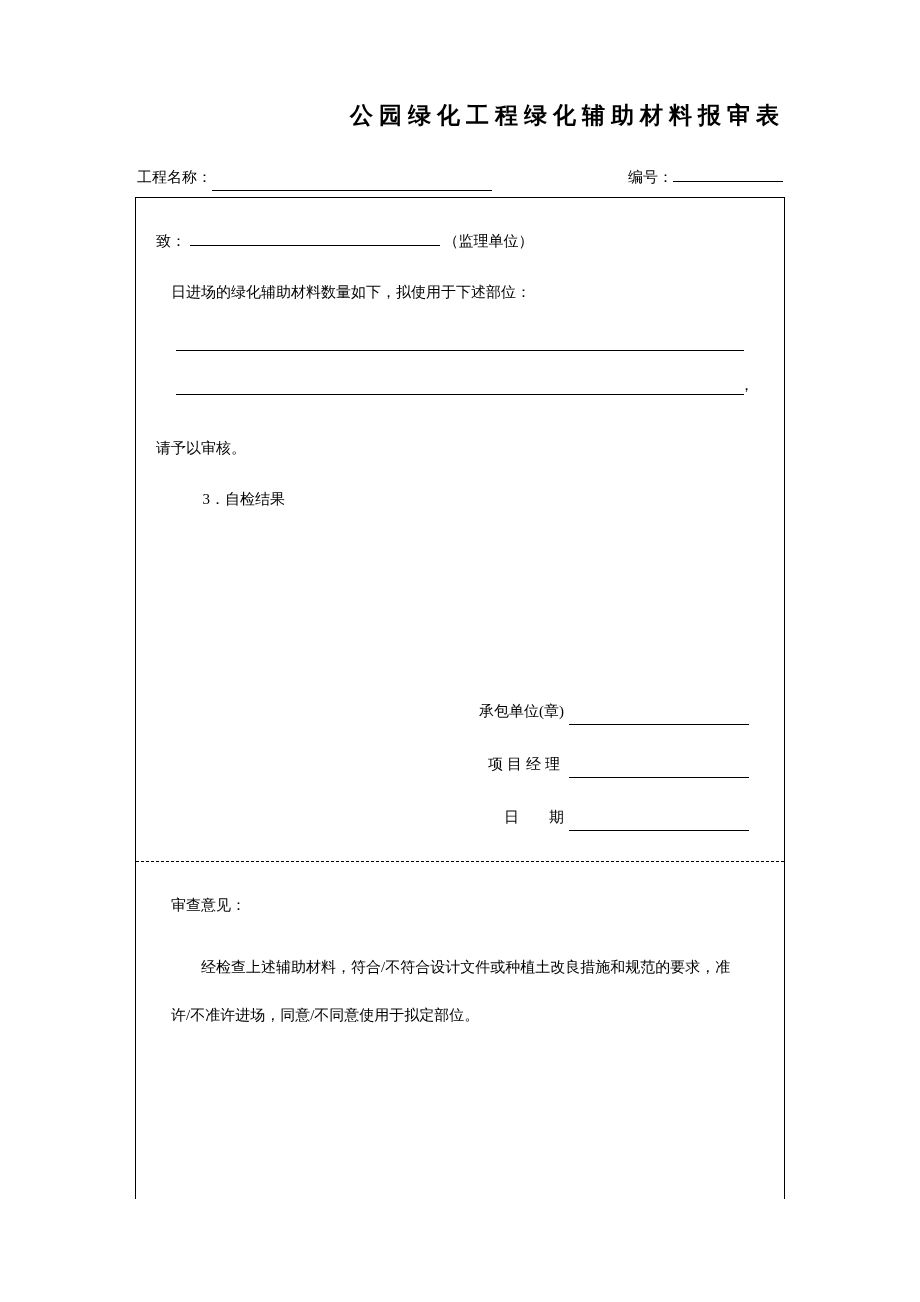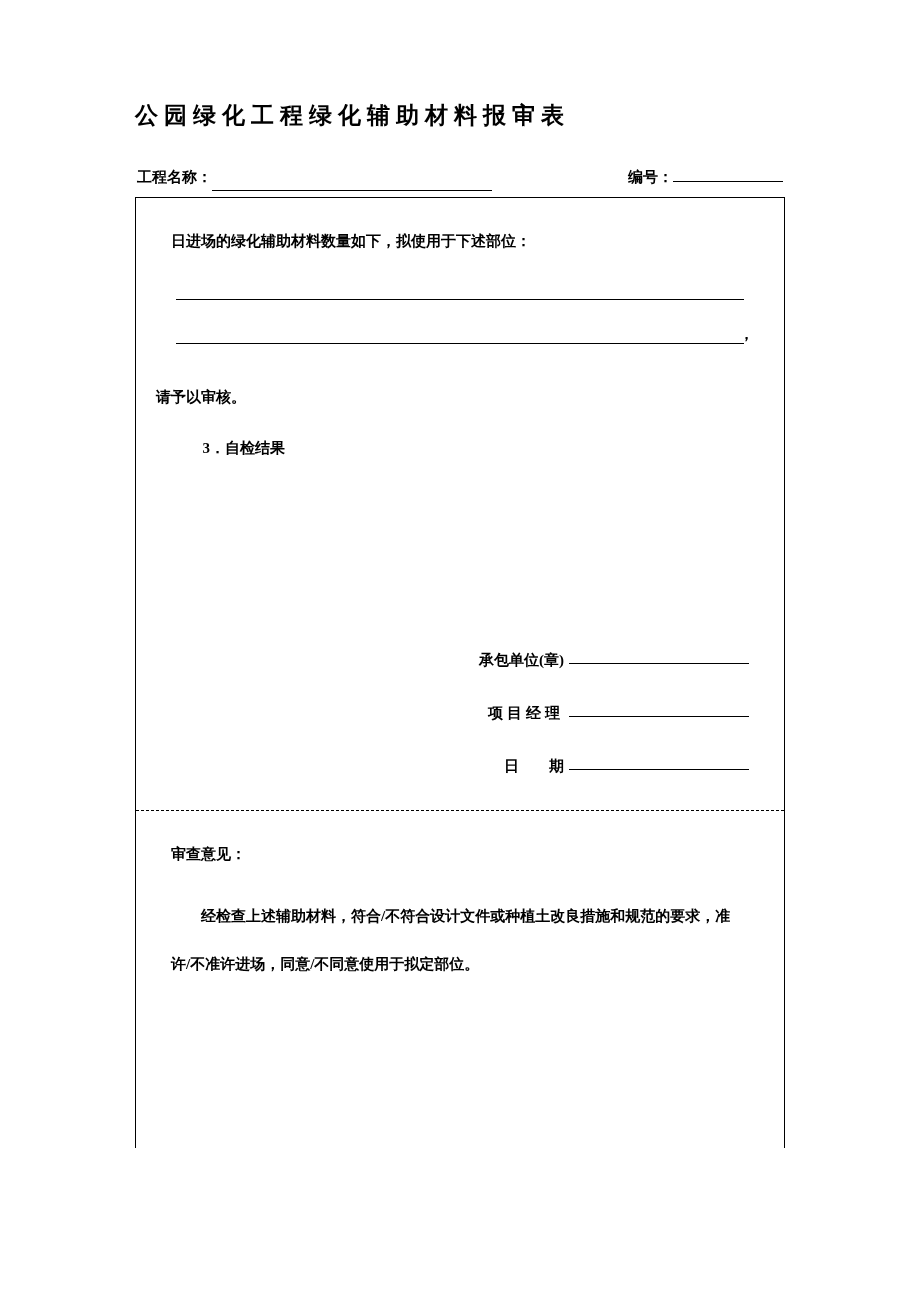--- a/index.html
+++ b/index.html
@@ -1,32 +1,31 @@
 <!DOCTYPE html>
 <html><head>
   <meta charset="utf-8">
   <style>
     * {
       margin: 0;
       padding: 0;
       box-sizing: border-box;
-      font-weight: bold;
     }
     body {
       background: #fff;
       font-family: "SimSun", "宋体", serif;
       width: 920px;
       margin: 0 auto;
       padding: 95px 135px 60px 135px;
       color: #000;
       font-size: 15px;
       line-height: 1.8;
     }
     .title {
-      text-align: left;
+      text-align: right;
       font-size: 23px;
       font-weight: bold;
       letter-spacing: 6px;
       margin-bottom: 28px;
     }
     .meta-row {
       display: flex;
       justify-content: space-between;
       margin-bottom: 6px;
       padding: 0 2px;
@@ -80,20 +79,21 @@
     }
     .sign-block {
       margin-top: 185px;
       margin-bottom: 0px;
     }
     .sign-row {
       display: flex;
       justify-content: flex-end;
       margin-bottom: 26px;
       padding-right: 15px;
+      align-items: flex-end;
     }
     .sign-label {
       text-align: right;
     }
     .sign-uline {
       display: inline-block;
       border-bottom: 1px solid #000;
       width: 180px;
       margin-left: 5px;
       height: 1.1em;
@@ -115,20 +115,25 @@
   <div class="meta-right">
     <span>编号：</span>
     <span class="uline" style="width:110px"></span>
   </div>
 </div>
 
 <div class="form-box">
 
   <div class="section-top">
 
+    <div class="line">
+      <span>致：</span>
+      <span class="uline" style="width:250px"></span>
+      <span>（监理单位）</span>
+    </div>
 
 
     <div class="line" style="margin-left:1em">日进场的绿化辅助材料数量如下，拟使用于下述部位：</div>
 
     <div class="blank-line"></div>
     <div class="blank-line-wrap">
       <div class="blank-line"></div>
       <span class="comma-after">，</span>
     </div>
 

